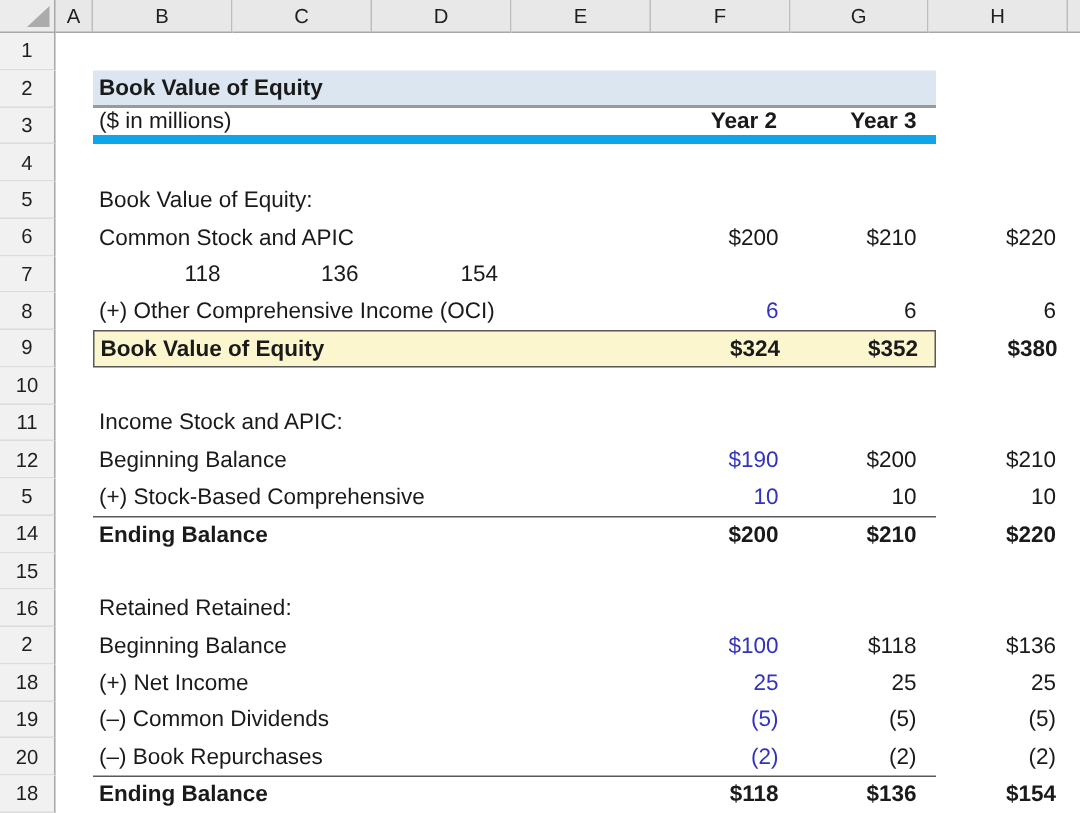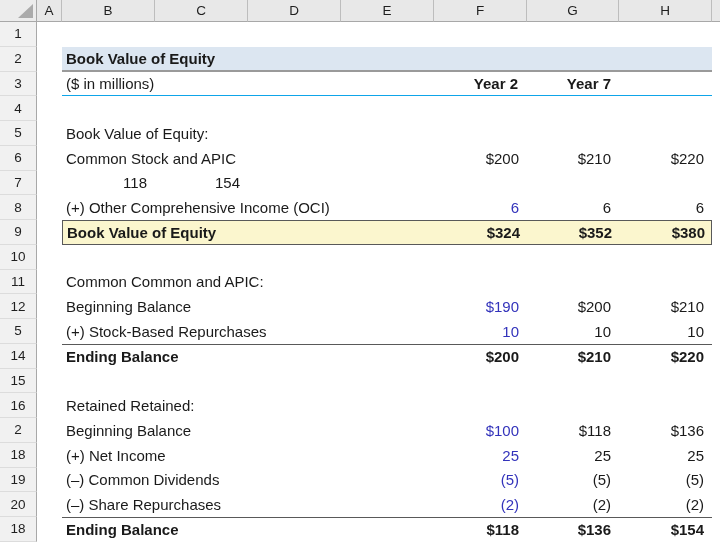--- a/index.html
+++ b/index.html
@@ -30,29 +30,29 @@
   .ch.cA{width:25px;}
   .ch.w93{width:93px;}
   .ch.w92{width:92px;}
   .ch.sliver{width:8px;border-right:none;}
   
   .r{display:flex;height:24.762px;}
   .rh{width:37px;background:var(--row-header-bg);border-right:1px solid var(--grid-header-border);
       border-bottom:1px solid #dcdcdc;display:flex;align-items:center;justify-content:center;
       font-size:13.5px;color:#1f1f1f;flex:none;}
   .a{width:25px;flex:none;}
-  .band{width:650px;display:flex;flex:none;}
+  .band{width:562px;display:flex;flex:none;}
   .lbl{width:372px;flex:none;display:flex;align-items:center;padding-left:4px;font-size:15px;white-space:nowrap;overflow:hidden;}
   .v{width:93px;flex:none;display:flex;align-items:center;justify-content:flex-end;padding-right:8px;font-size:15px;}
   .vg{width:92px;}
   .bold{font-weight:bold;}
   .blue{color:var(--input-text-blue);}
   .uline{}
   .title-band{background:var(--title-band-fill);border-bottom:2px solid var(--border-gray);}
-  .subtitle-band{border-bottom:1px solid #0ea5e9;}
+  .subtitle-band{border-bottom:6px solid #0ea5e9;}
   .total-box{background:var(--highlight-fill);border:1px solid var(--border-dark);}
   .subtotal{border-top:1px solid var(--border-dark);}
 </style>
 </head>
 <body>
 
 <div class="sheet">
 
   <div class="colhead">
     <div class="corner">
@@ -90,21 +90,21 @@
       <div class="v"></div>
     </div>
   </div>
 
   <div class="r">
     <div class="rh">3</div>
     <div class="a"></div>
     <div class="band subtitle-band">
       <div class="lbl">($ in millions)</div>
       <div class="v vg bold">Year 2</div>
-      <div class="v bold">Year 7</div>
+      <div class="v bold">Year 3</div>
     </div>
   </div>
 
   <div class="r">
     <div class="rh">4</div>
     <div class="a"></div>
     <div class="band">
       <div class="lbl"></div>
       <div class="v"></div>
       <div class="v vg"></div>
@@ -134,20 +134,21 @@
       <div class="v vg">$210</div>
       <div class="v">$220</div>
     </div>
   </div>
 
   <div class="r">
     <div class="rh">7</div>
     <div class="a"></div>
     <div class="band">
       <div class="v">118</div>
+      <div class="v vg">136</div>
       <div class="v">154</div>
     </div>
   </div>
 
   <div class="r">
     <div class="rh">8</div>
     <div class="a"></div>
     <div class="band">
       <div class="lbl">(+) Other Comprehensive Income (OCI)</div>
       <div class="v blue">6</div>
@@ -176,21 +177,21 @@
       <div class="v vg"></div>
       <div class="v"></div>
     </div>
   </div>
 
   <div class="r">
     <div class="rh">11</div>
     <div class="a"></div>
     <div class="band">
       <div class="lbl">
-          <span class="uline">Common Common and APIC:</span>
+          <span class="uline">Income Stock and APIC:</span>
         </div>
       <div class="v"></div>
       <div class="v vg"></div>
       <div class="v"></div>
     </div>
   </div>
 
   <div class="r">
     <div class="rh">12</div>
     <div class="a"></div>
@@ -199,21 +200,21 @@
       <div class="v blue">$190</div>
       <div class="v vg">$200</div>
       <div class="v">$210</div>
     </div>
   </div>
 
   <div class="r">
     <div class="rh">5</div>
     <div class="a"></div>
     <div class="band">
-      <div class="lbl">(+) Stock-Based Repurchases</div>
+      <div class="lbl">(+) Stock-Based Comprehensive</div>
       <div class="v blue">10</div>
       <div class="v vg">10</div>
       <div class="v">10</div>
     </div>
   </div>
 
   <div class="r">
     <div class="rh">14</div>
     <div class="a"></div>
     <div class="band subtotal">
@@ -278,21 +279,21 @@
       <div class="v blue">(5)</div>
       <div class="v vg">(5)</div>
       <div class="v">(5)</div>
     </div>
   </div>
 
   <div class="r">
     <div class="rh">20</div>
     <div class="a"></div>
     <div class="band">
-      <div class="lbl">(–) Share Repurchases</div>
+      <div class="lbl">(–) Book Repurchases</div>
       <div class="v blue">(2)</div>
       <div class="v vg">(2)</div>
       <div class="v">(2)</div>
     </div>
   </div>
 
   <div class="r">
     <div class="rh">18</div>
     <div class="a"></div>
     <div class="band subtotal">

